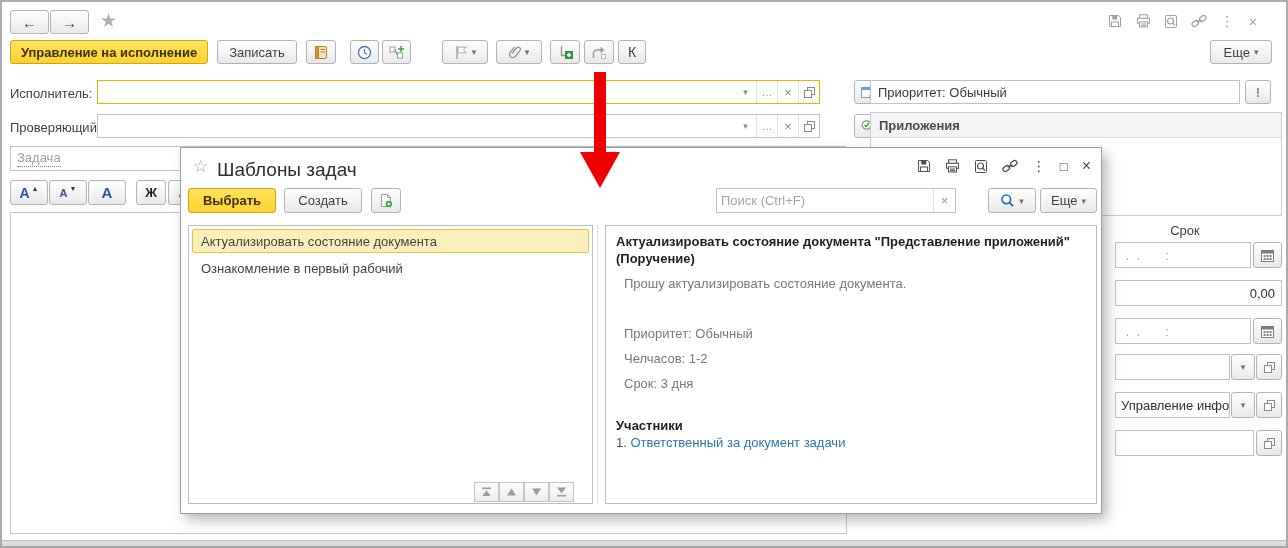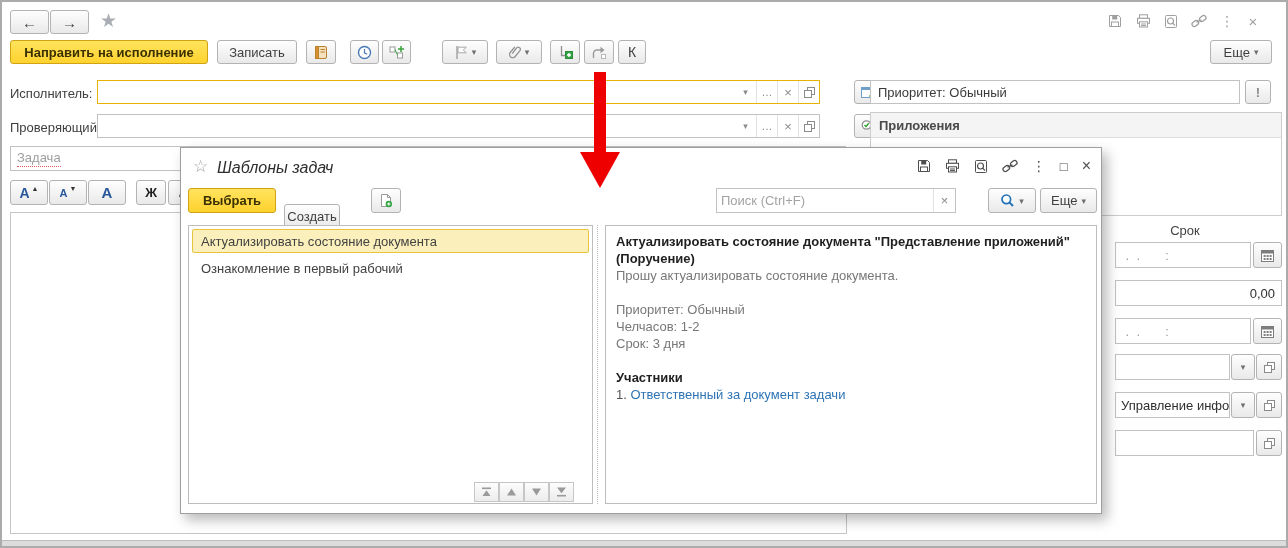--- a/index.html
+++ b/index.html
@@ -27,21 +27,21 @@
   
   .modal{position:absolute;left:178px;top:145px;width:922px;height:367px;background:#fff;border:1px solid #9e9e9e;
          box-shadow:5px 6px 12px rgba(0,0,0,.28);z-index:50;}
   .mbtn{height:25px;}
   .pane{position:absolute;border:1px solid #bdbdbd;background:#fff;}
   .tpl-item{position:absolute;left:3px;width:397px;height:24px;display:flex;align-items:center;padding-left:8px;color:#424242;border:1px solid transparent;border-radius:2px;}
   .tpl-sel{background:#fbf0bc;border-color:#e9c53f;}
   .splitter{position:absolute;border-left:1px dotted #bdbdbd;width:0;}
   .details{position:absolute;left:424px;top:77px;width:492px;height:279px;border:1px solid #bdbdbd;padding:7px 10px;line-height:17px;overflow:hidden;}
   .details .t{font-weight:bold;color:#1f1f1f;margin:0;}
-  .details .g{color:#787878;margin:0;}
+  .details .g{color:#787878;margin:8px;}
   .details .sp{height:17px;}
   .link{color:#2e74b5;margin-top:36px;}
   .sbtn{position:absolute;width:25px;height:20px;top:256px;display:flex;align-items:center;justify-content:center;
         border:1px solid #c6c6c6;background:linear-gradient(#fdfdfd,#ececec);}
   input.search{width:100%;height:100%;border:0;outline:0;font:13px "Liberation Sans",sans-serif;color:#3f3f3f;padding:0 4px;}
   input.search::placeholder{color:#a3a3a3;}
   .ph-req{color:#9e9e9e;border-bottom:1px dotted #e05b5b;padding-bottom:1px;}
   .datetext{white-space:pre;color:#9e9e9e;padding-left:6px;}
   .fa{display:flex;align-items:center;justify-content:center;}
   .bigA{font-weight:bold;color:#28579a;}
@@ -89,21 +89,21 @@
             <rect x="0.8" y="7.2" width="7" height="4.6" rx="2.3" transform="rotate(-38 4.3 9.5)"></rect>
             <rect x="8.2" y="2.2" width="7" height="4.6" rx="2.3" transform="rotate(-38 11.7 4.5)"></rect>
             <line x1="5.5" y1="8.2" x2="10.5" y2="5.8"></line>
           </g>
         </svg>
   </div>
   <div class="wicon glyphbtn" style="left:1216px;">⋮</div>
   <div class="wicon glyphbtn" style="left:1242px;font-size:15px;">×</div>
 
   <div class="btn btn-yellow" style="left:8px;top:38px;width:198px;">
-    <span>Направить на исполнение</span>
+    <span>Управление на исполнение</span>
   </div>
   <div class="btn" style="left:215px;top:38px;width:80px;">
     <span>Записать</span>
   </div>
   <div class="btn" style="left:304px;top:38px;width:30px;">
     <span class="fa">
       <svg width="14" height="15" viewBox="0 0 14 15">
             <rect x="1.5" y="1.5" width="11" height="12" rx="1.5" fill="#f5e1c0" stroke="#b8832f"></rect>
             <rect x="1.5" y="1.5" width="3" height="12" fill="#d98f2b" stroke="#b8832f"></rect>
             <line x1="6.5" y1="4.5" x2="11" y2="4.5" stroke="#b8832f"></line>
@@ -337,21 +337,21 @@
             <rect x="3.5" y="0.5" width="7" height="7" fill="#fff" stroke="#8a8a8a"></rect>
             <rect x="0.5" y="3.5" width="7" height="7" fill="#fff" stroke="#8a8a8a"></rect>
           </svg>
     </span>
   </div>
 
   <div class="abs" style="left:0;right:0;bottom:0;height:6px;background:#dcdcdc;border-top:1px solid #bdbdbd;"></div>
 
   <div class="modal">
     <div class="abs" style="left:12px;top:8px;font-size:17px;color:#a3a3a3;">☆</div>
-    <div class="abs" style="left:36px;top:11px;font-size:16px;color:#2e2e2e;font-style:italic;">Шаблоны задач</div>
+    <div class="abs" style="left:36px;top:11px;font-size:19px;color:#2e2e2e;">Шаблоны задач</div>
 
     <div class="abs" style="right:10px;top:10px;display:flex;gap:14px;align-items:center;color:#4f4f4f;">
       <span class="fa">
         <svg width="14" height="14" viewBox="0 0 14 14">
               <path d="M1.5 1.5h9l2 2v9h-11z" fill="#fff" stroke="currentColor"></path>
               <rect x="4.2" y="1.5" width="5" height="4" fill="currentColor"></rect>
               <rect x="3.5" y="8" width="7" height="4.5" fill="#fff" stroke="currentColor"></rect>
             </svg>
       </span>
       <span class="fa">
@@ -380,21 +380,21 @@
             </svg>
       </span>
       <span class="glyphbtn">⋮</span>
       <span class="glyphbtn" style="font-size:13px;">□</span>
       <span class="glyphbtn" style="font-size:16px;">×</span>
     </div>
 
     <div class="btn btn-yellow mbtn" style="left:7px;top:40px;width:88px;">
       <span>Выбрать</span>
     </div>
-    <div class="btn mbtn" style="left:103px;top:56px;width:56px;">
+    <div class="btn mbtn" style="left:103px;top:40px;width:78px;">
       <span>Создать</span>
     </div>
     <div class="btn mbtn" style="left:190px;top:40px;width:30px;">
       <span class="fa">
         <svg width="14" height="15" viewBox="0 0 14 15">
               <path d="M2.5 1.5h6l3 3v9h-9z" fill="#fff" stroke="#9a9a9a"></path>
               <path d="M8.5 1.5v3h3" fill="none" stroke="#9a9a9a"></path>
               <circle cx="9.8" cy="11" r="3.2" fill="#35a546"></circle>
               <path d="M9.8 9.4v3.2M8.2 11h3.2" stroke="#fff" stroke-width="1.2"></path>
             </svg>

